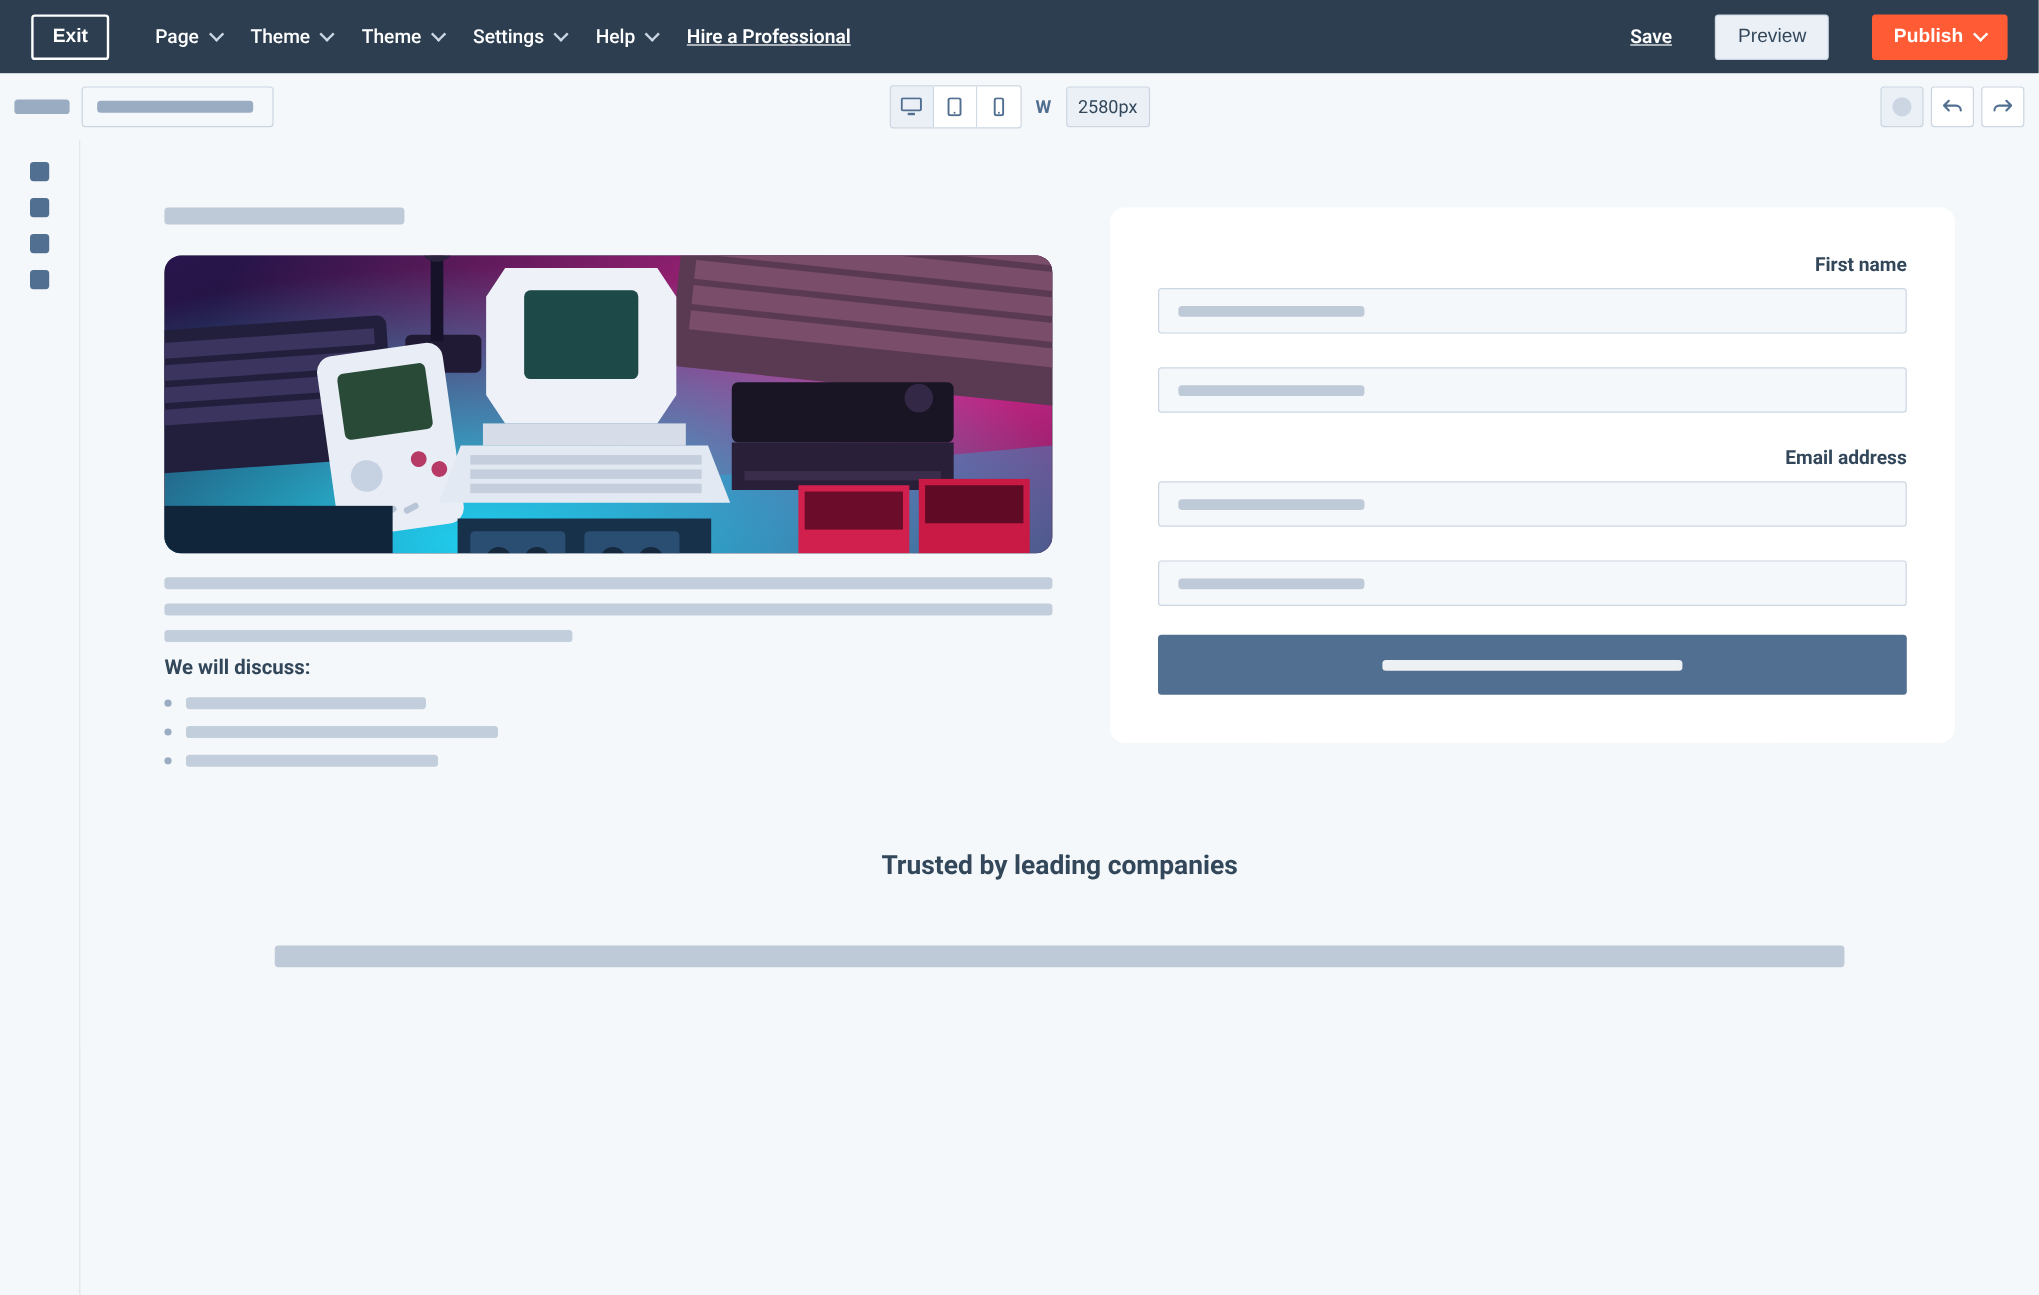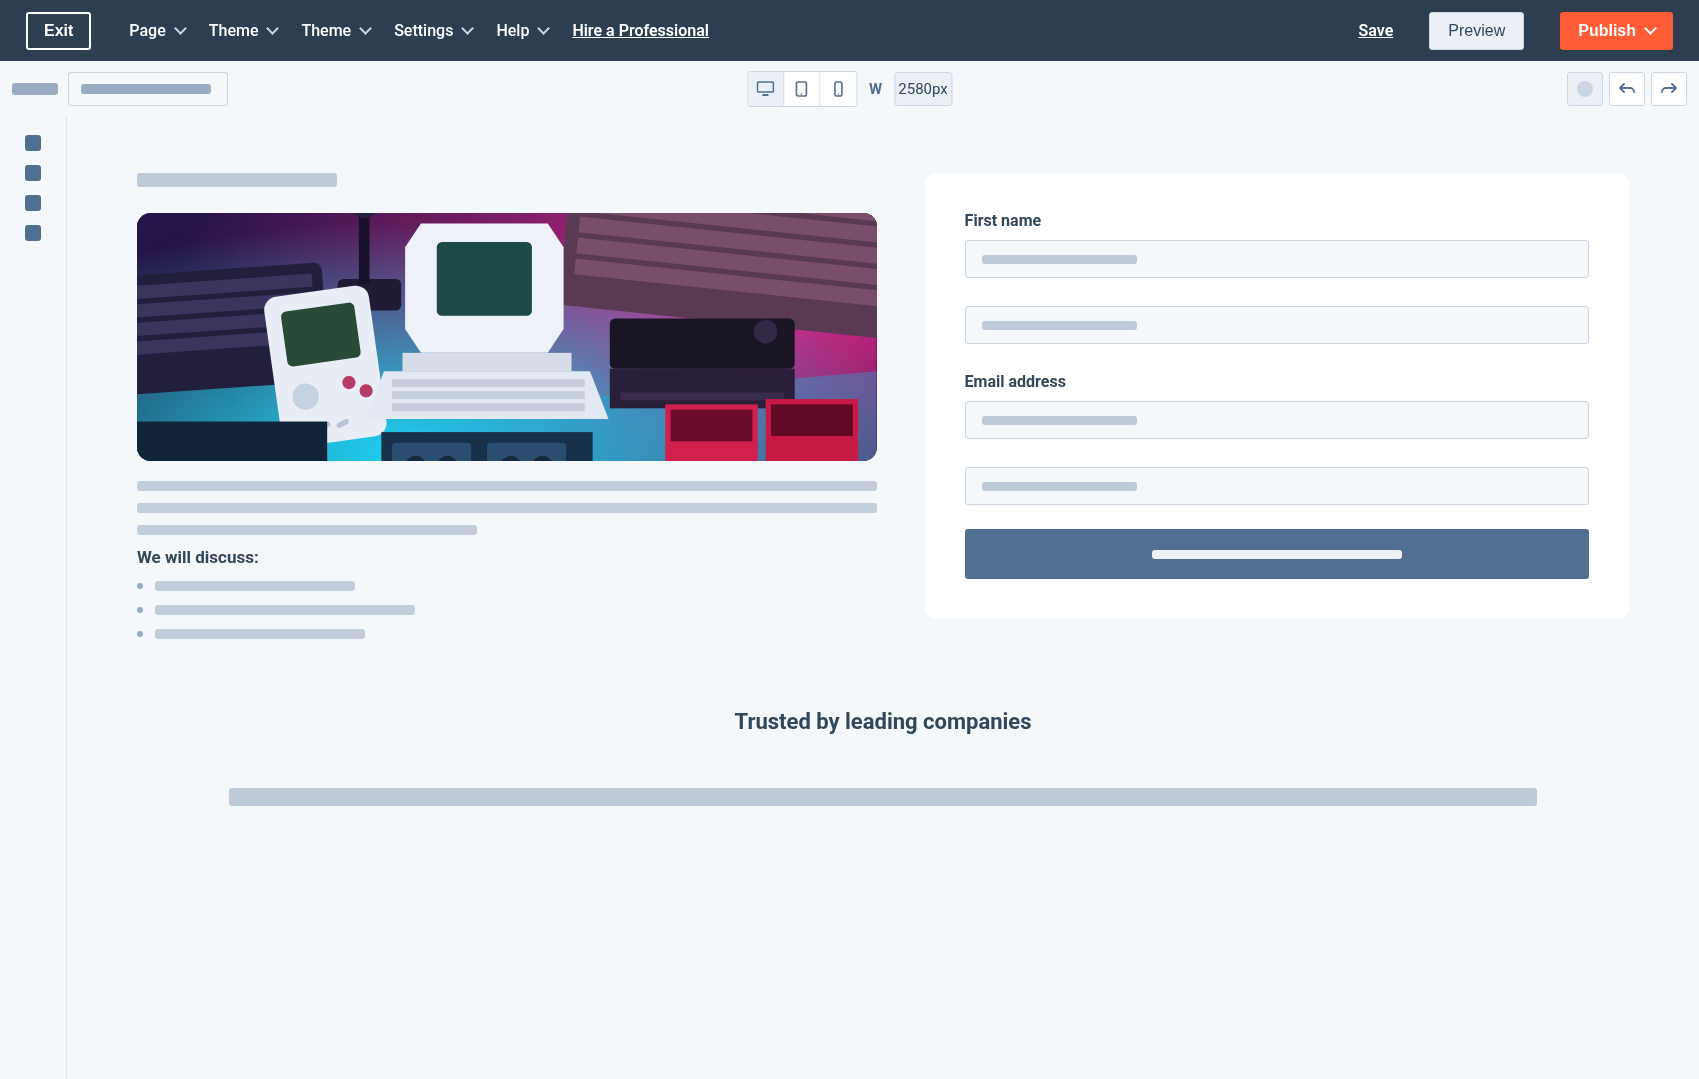--- a/index.html
+++ b/index.html
@@ -134,21 +134,21 @@
     border-right: 1px solid #cbd6e2;
     cursor: pointer;
   }
   .device-btn:last-child { border-right: none; }
   .device-btn.active { background: #eaf0f6; }
   .w-label { color: #516f90; font-weight: 700; font-size: 15px; }
   .width-input {
     border: 1px solid #cbd6e2;
     background: #eaf0f6;
     height: 34px;
-    width: 58px;
+    width: 70px;
     border-radius: 3px;
     display: flex; align-items: center; justify-content: center;
     font-size: 15px;
     color: #33475b;
   }
   .tb-right {
     margin-left: auto;
     display: flex;
     gap: 6px;
   }
@@ -193,21 +193,21 @@
   .canvas {
     background: #f5f8fa;
     padding: 56px 70px 40px 70px;
   }
   .two-col {
     display: flex;
     gap: 48px;
     align-items: stretch;
   }
   .left-col { flex: 1.05; }
-  .right-col { flex: 1; }
+  .right-col { flex: 1; text-align: right; }
 
   .skel {
     background: #99acc2;
     border-radius: 3px;
   }
   .skel-title { width: 200px; height: 14px; margin-bottom: 26px; opacity: .6; }
 
   .hero-img {
     width: 100%;
     height: 248px;

